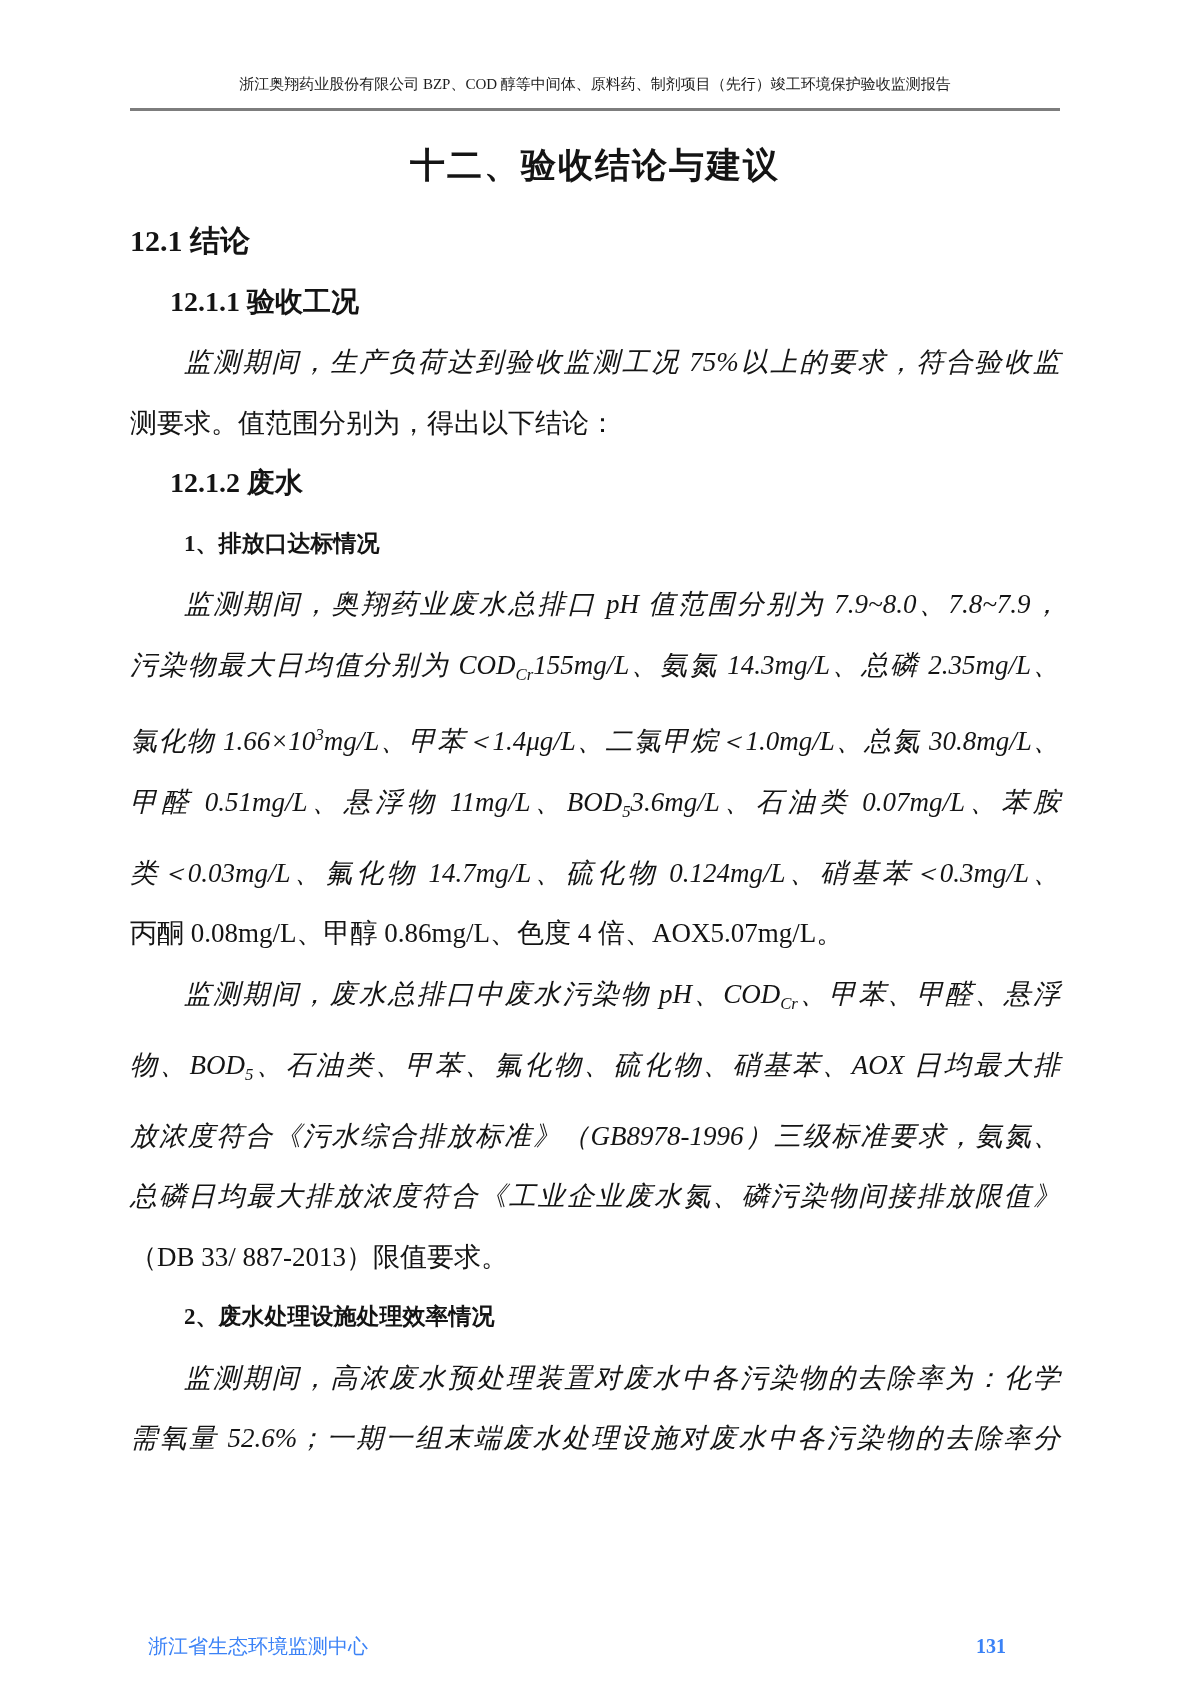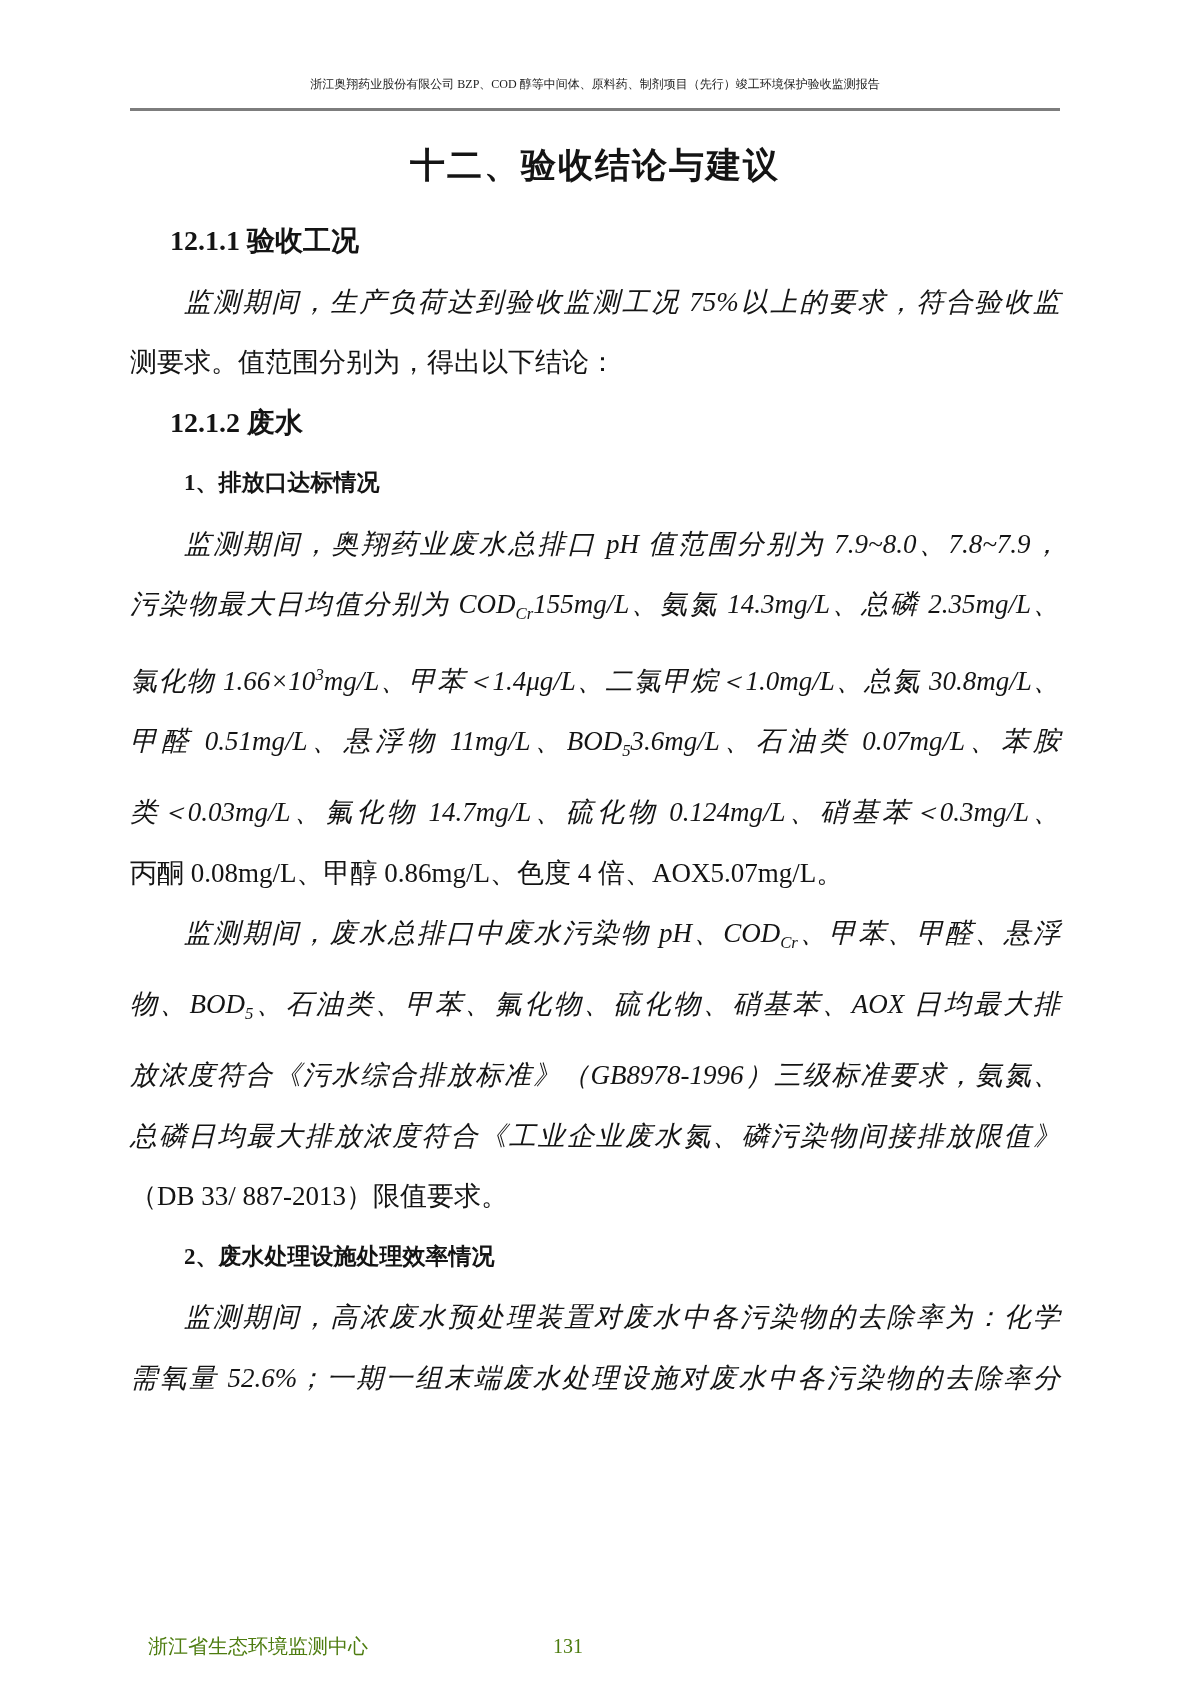--- a/index.html
+++ b/index.html
@@ -4,51 +4,52 @@
 <style>
   html,body{margin:0;padding:0;}
   body{
     width:1190px;height:1683px;position:relative;overflow:hidden;
     background:#ffffff;color:#161616;
     font-family:"Liberation Serif","DejaVu Serif",serif;
   }
   .page{width:1190px;height:1683px;position:relative;}
   .header-text{
     margin:72px 128px 0 128px;text-align:center;
-    font-size:12px;line-height:24px;white-space:nowrap;color:#1c1c1c;
+    font-size:15px;line-height:24px;white-space:nowrap;color:#1c1c1c;
   }
   .header-rule{margin:12px 130px 0 130px;height:3px;background:#7d7d7d;}
   .doc{margin:0 130px;width:930px;}
   .blk{font-size:27px;line-height:60.5px;color:#141414;}
   .h1{font-weight:bold;font-size:35px;line-height:50px;margin:30px 0 20px 0;text-align:center;letter-spacing:2px;}
   .h2{font-weight:bold;font-size:30px;}
   .h3{font-weight:bold;font-size:28px;margin-left:40px;}
   .h4{font-weight:bold;font-size:23px;text-indent:54px;}
   .indent{text-indent:54px;}
   .full{text-align:justify;text-align-last:justify;font-style:italic;}
   .sub{vertical-align:sub;font-size:0.62em;}
   .sup{vertical-align:super;font-size:0.62em;}
   .footer{
     position:absolute;top:1560px;left:130px;width:930px;height:30px;
-    font-size:20px;line-height:28px;color:#4d7c0f;
+    font-size:20px;line-height:28px;color:#3b82f6;
   }
   .footer-org{position:absolute;left:18px;top:0;}
-  .footer-page{position:absolute;left:0;right:54px;top:0;text-align:center;}
+  .footer-page{position:absolute;left:0;right:54px;top:0;text-align:right;font-weight:bold;}
 </style>
 </head>
 <body>
 
 <div class="page">
   <div>
     <div class="header-text">浙江奥翔药业股份有限公司 BZP、COD 醇等中间体、原料药、制剂项目（先行）竣工环境保护验收监测报告</div>
     <div class="header-rule"></div>
   </div>
 
   <div class="doc">
       <div class="blk h1"><span>十二、验收结论与建议</span></div>
+      <div class="blk h2"><span>12.1 结论</span></div>
       <div class="blk h3"><span>12.1.1 验收工况</span></div>
       <div class="blk line full indent"><span>监测期间，生产负荷达到验收监测工况 75%以上的要求，符合验收监</span></div>
       <div class="blk line"><span>测要求。值范围分别为，得出以下结论：</span></div>
       <div class="blk h3"><span>12.1.2 废水</span></div>
       <div class="blk h4"><span>1、排放口达标情况</span></div>
       <div class="blk line full indent"><span>监测期间，奥翔药业废水总排口 pH 值范围分别为 7.9~8.0、7.8~7.9，</span></div>
       <div class="blk line full"><span>污染物最大日均值分别为 COD</span><span class="sub">Cr</span><span>155mg/L、氨氮 14.3mg/L、总磷 2.35mg/L、</span></div>
       <div class="blk line full"><span>氯化物 1.66×10</span><span class="sup">3</span><span>mg/L、甲苯＜1.4μg/L、二氯甲烷＜1.0mg/L、总氮 30.8mg/L、</span></div>
       <div class="blk line full"><span>甲醛 0.51mg/L、悬浮物 11mg/L、BOD</span><span class="sub">5</span><span>3.6mg/L、石油类 0.07mg/L、苯胺</span></div>
       <div class="blk line full"><span>类＜0.03mg/L、氟化物 14.7mg/L、硫化物 0.124mg/L、硝基苯＜0.3mg/L、</span></div>

